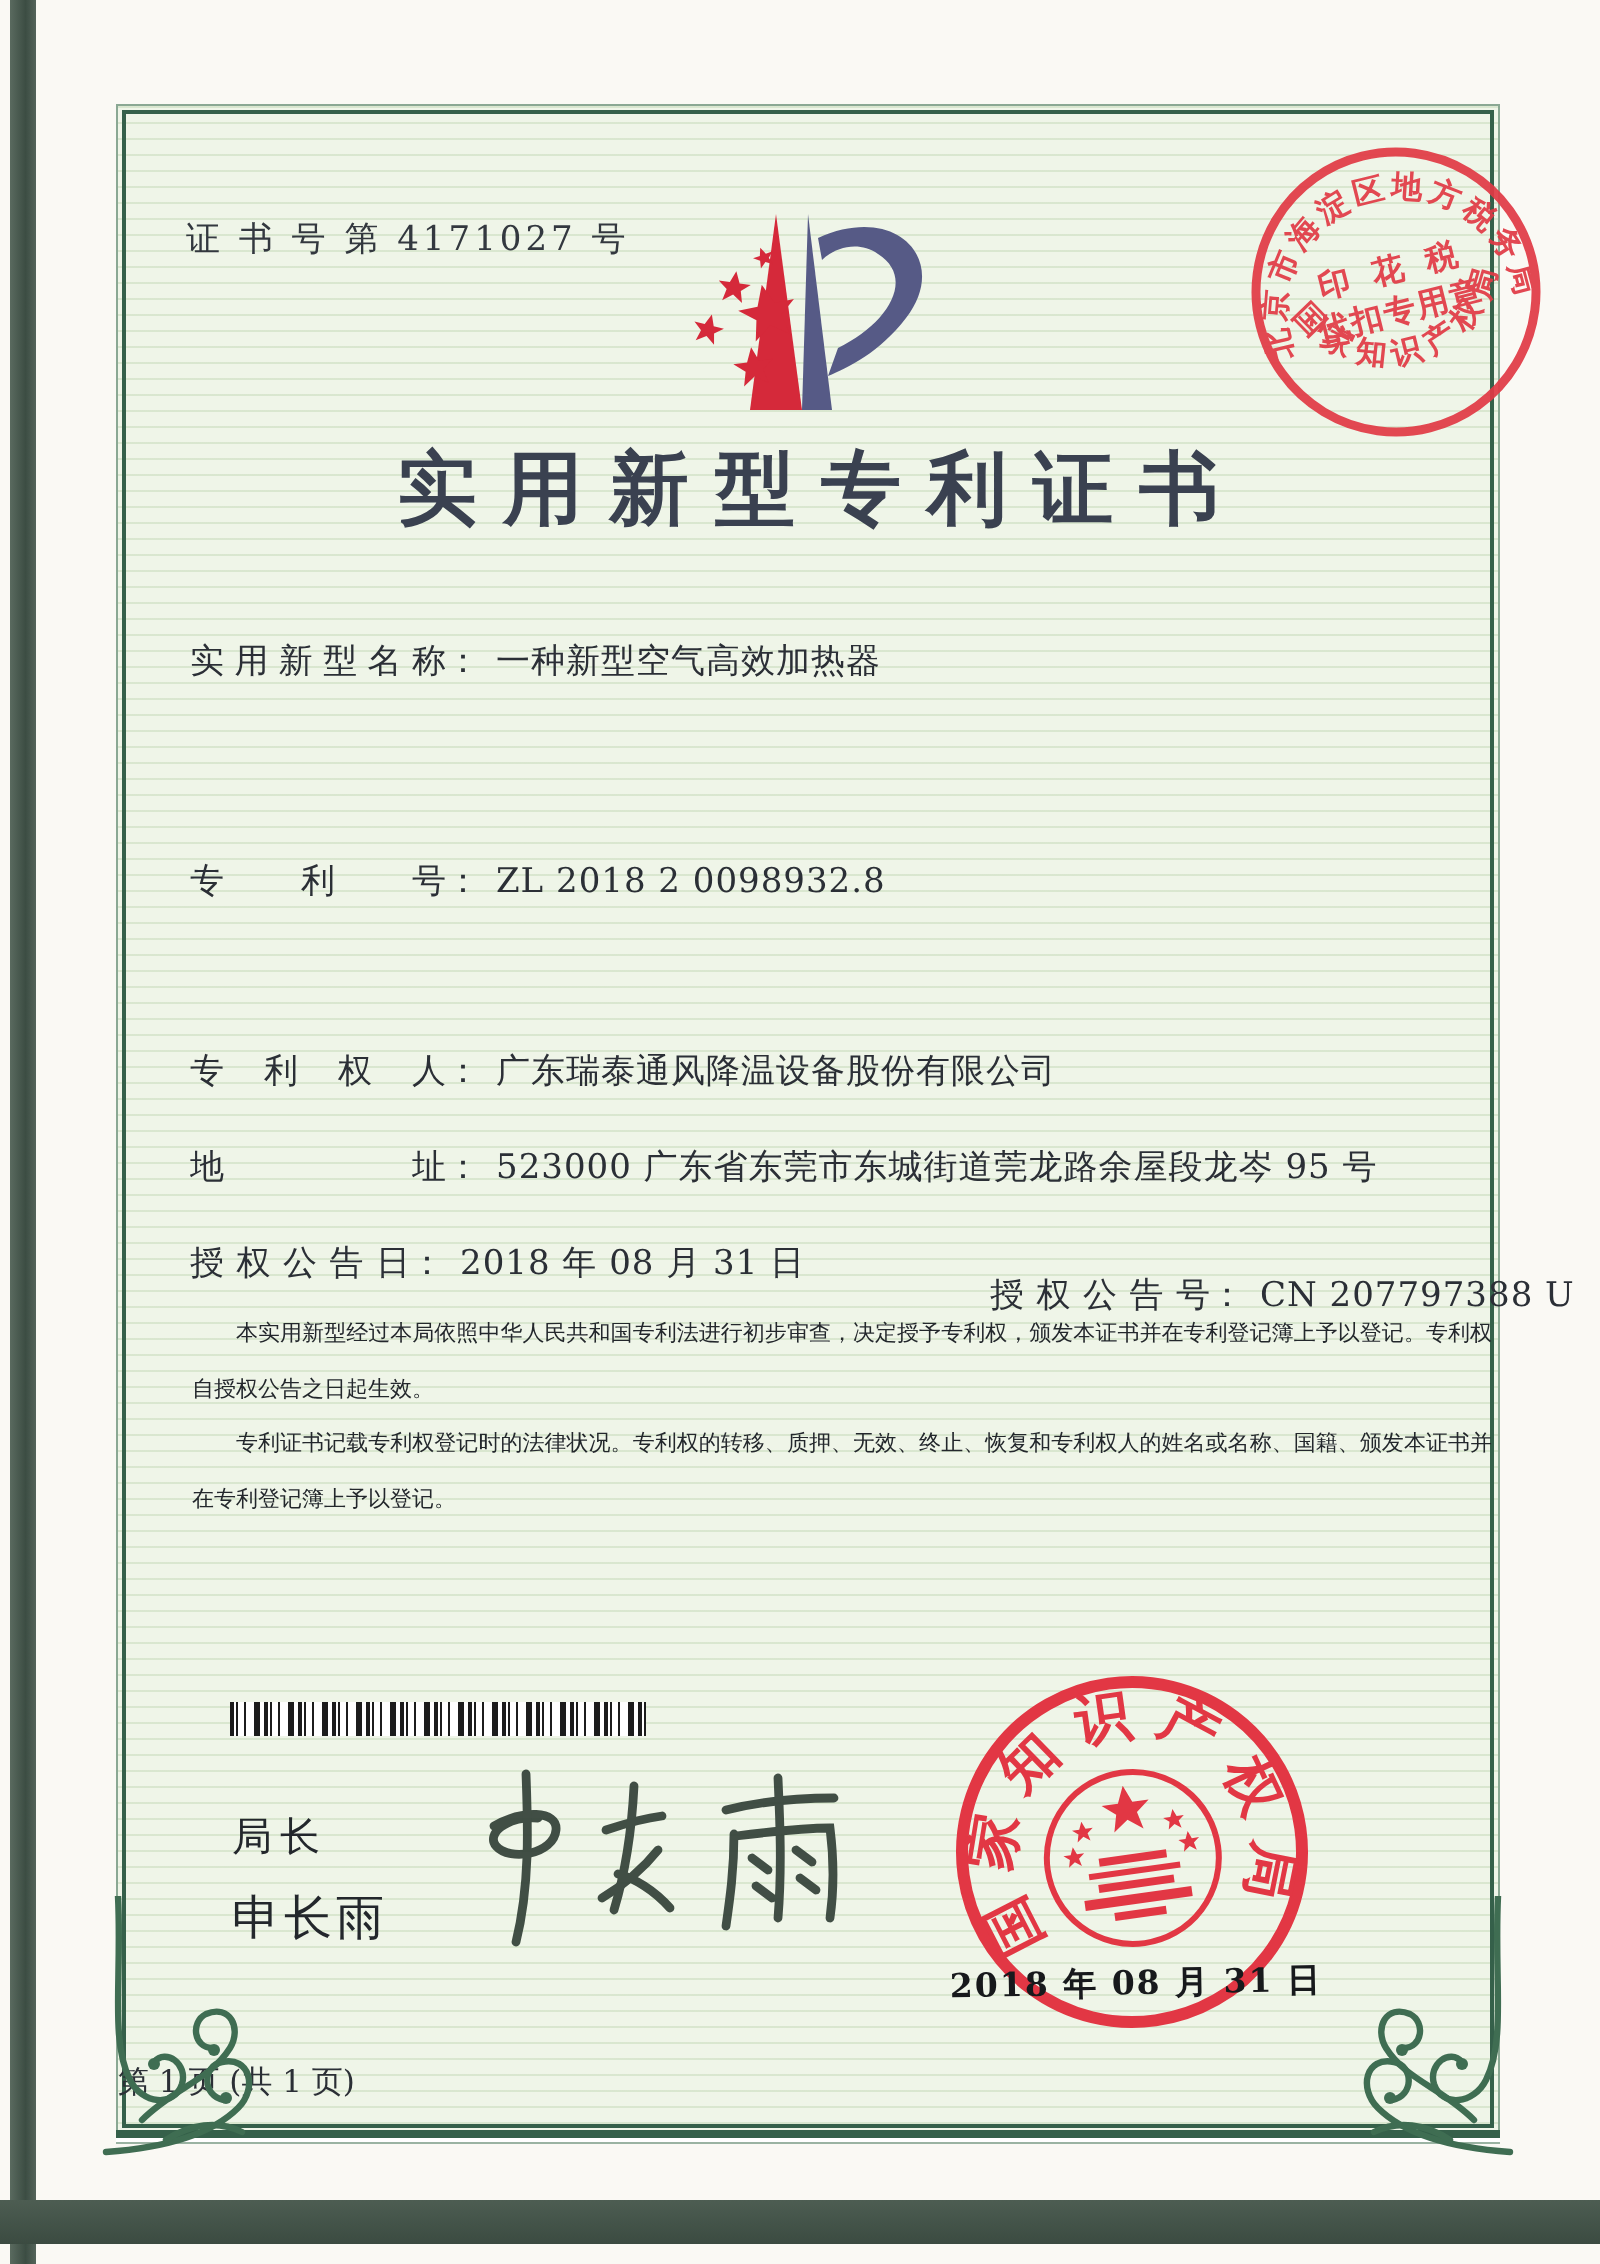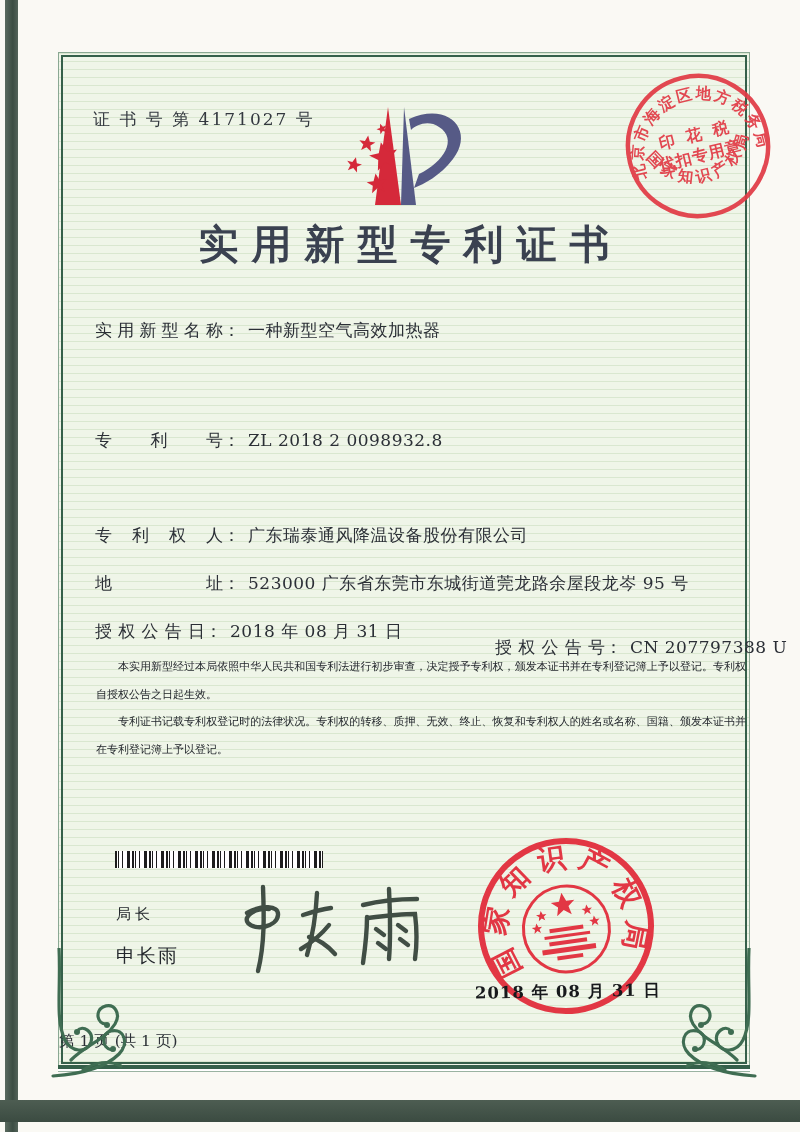--- a/index.html
+++ b/index.html
@@ -45,22 +45,22 @@
   
   .paras{position:absolute;left:37px;top:600px;width:650px;font-size:11px;
     line-height:27.5px;text-align:justify;color:#23272c;}
   .paras p{margin:0;text-indent:2em;}
   
   .barcode{position:absolute;left:56px;top:798px;width:208px;height:17px;
     background:repeating-linear-gradient(90deg,
       #1c1c1c 0 2px,#fff 2px 3px,#1c1c1c 3px 4px,#fff 4px 7px,
       #1c1c1c 7px 8px,#fff 8px 12px,#1c1c1c 12px 15px,#fff 15px 17px);}
   
-  .signer-title{position:absolute;left:57px;top:852px;font-size:15px;letter-spacing:4px;color:#23272c;}
-  .signer-name{position:absolute;left:57px;top:890px;font-size:19px;letter-spacing:2px;color:#23272c;}
+  .signer-title{position:absolute;left:57px;top:852px;font-size:20px;letter-spacing:4px;color:#23272c;}
+  .signer-name{position:absolute;left:57px;top:890px;font-size:24px;letter-spacing:2px;color:#23272c;}
   .signature{position:absolute;left:158px;top:824px;}
   
   .seal{position:absolute;left:416px;top:782px;width:182px;height:182px;transform:rotate(-8deg);}
   .seal-date{position:absolute;left:404px;top:928px;width:210px;text-align:center;
     font-size:16.5px;font-weight:bold;color:#17191c;letter-spacing:1px;transform:rotate(-1deg);}
   
   .footer{position:absolute;left:0;top:978px;width:100%;font-size:15.5px;color:#2b2f36;}
   
   .stamp{position:absolute;left:620px;top:68px;width:156px;height:156px;
     transform:rotate(-14deg);z-index:6;opacity:0.92;}

